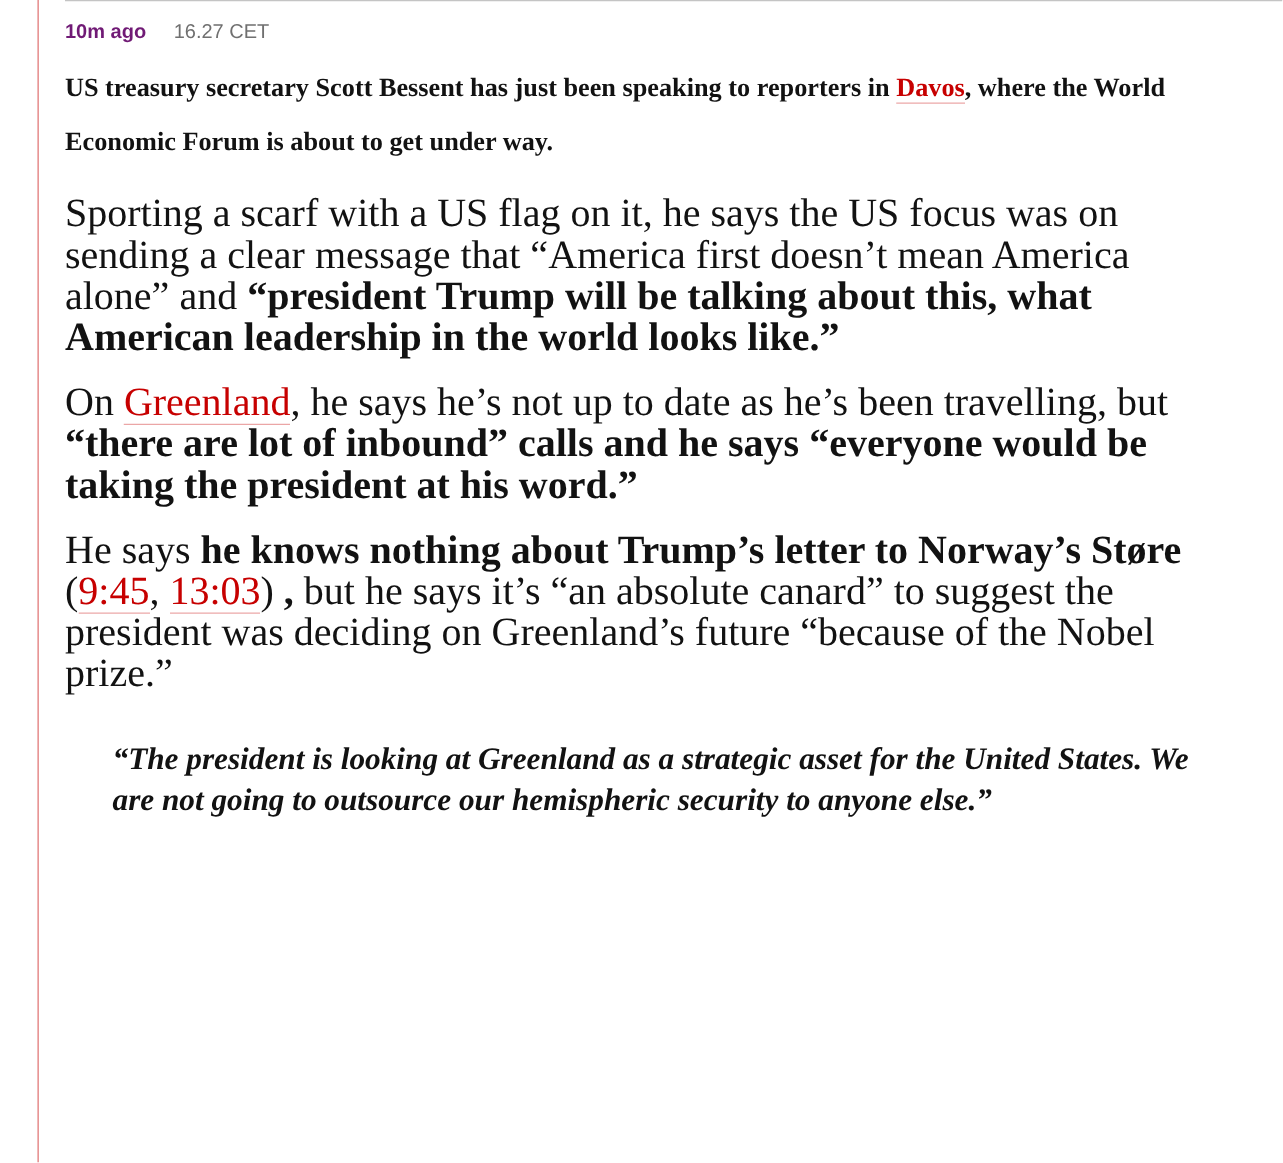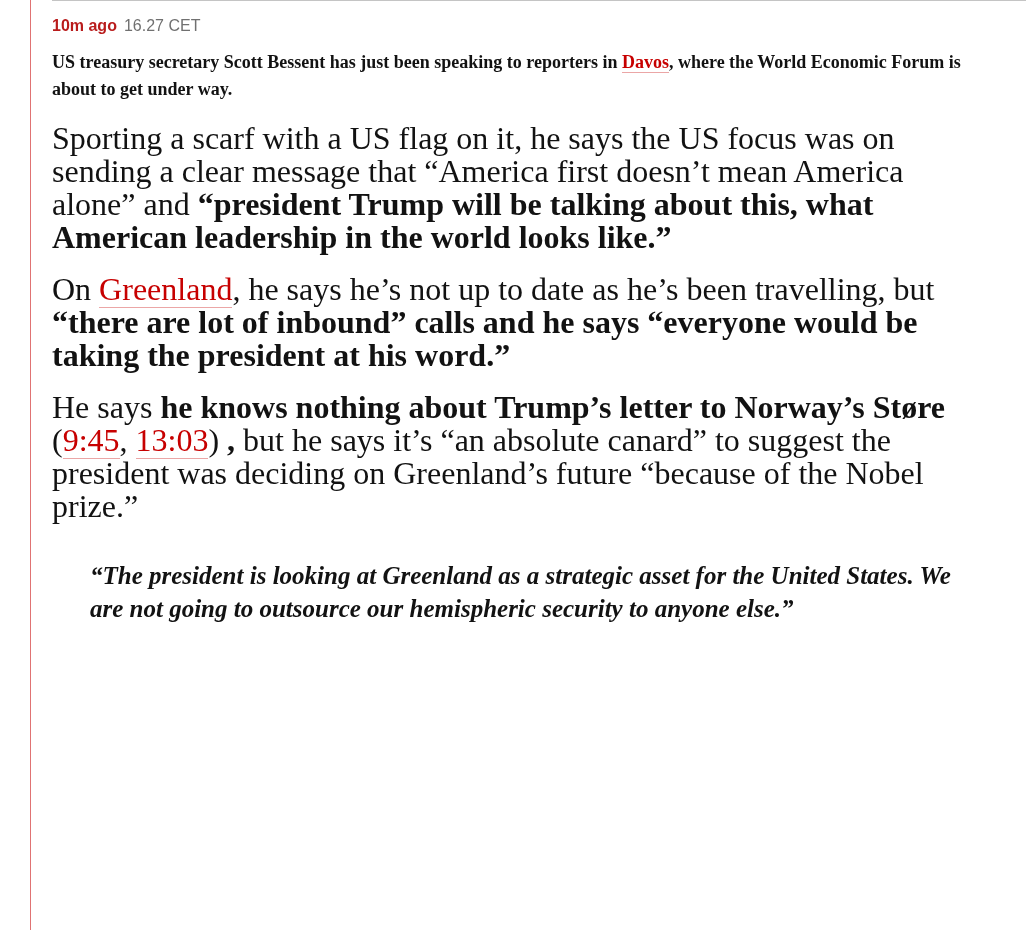--- a/index.html
+++ b/index.html
@@ -44,47 +44,47 @@
   .meta {
     margin: 0;
     padding-top: 16px;
     font-family: "Liberation Sans", sans-serif;
     font-size: 16px;
     line-height: 20px;
     color: #707070;
     letter-spacing: 0;
   }
   .meta .ago {
-    color: #b91c1c;
+    color: #701a75;
     font-weight: bold;
   }
   .meta .time {
     color: #707070;
-    margin-left: 7px;
+    margin-left: 22px;
   }
   h2.headline {
     margin: 6px 0 0 0;
     font-family: "Liberation Serif", serif;
     font-weight: bold;
     font-size: 30px;
     line-height: 36px;
     letter-spacing: -0.1px;
     color: #121212;
   }
   p.para {
     margin: 19px 0 0 0;
     font-size: 32px;
     line-height: 33px;
     color: #121212;
   }
   p.standfirst {
     margin: 13px 0 0 0;
     font-weight: bold;
-    font-size: 18px;
-    line-height: 27px;
+    font-size: 21px;
+    line-height: 43px;
   }
   .b { font-weight: bold; }
   a.link {
     color: #c70000;
     text-decoration: none;
     border-bottom: 1px solid rgba(199,0,0,0.35);
   }
   blockquote.quote {
     margin: 36px 0 0 0;
     padding: 0 0 0 38px;

